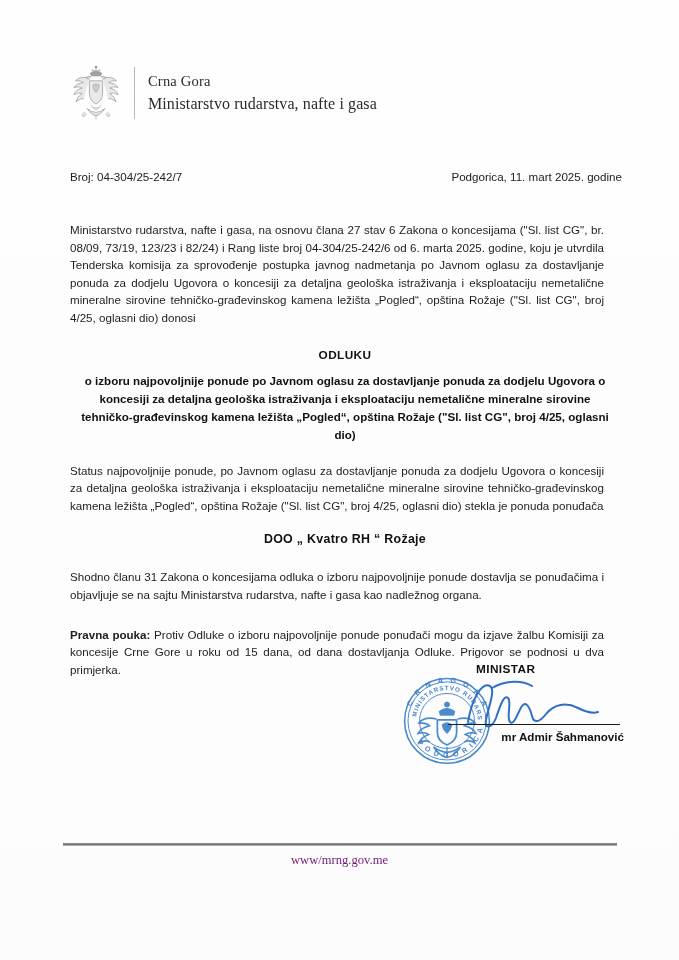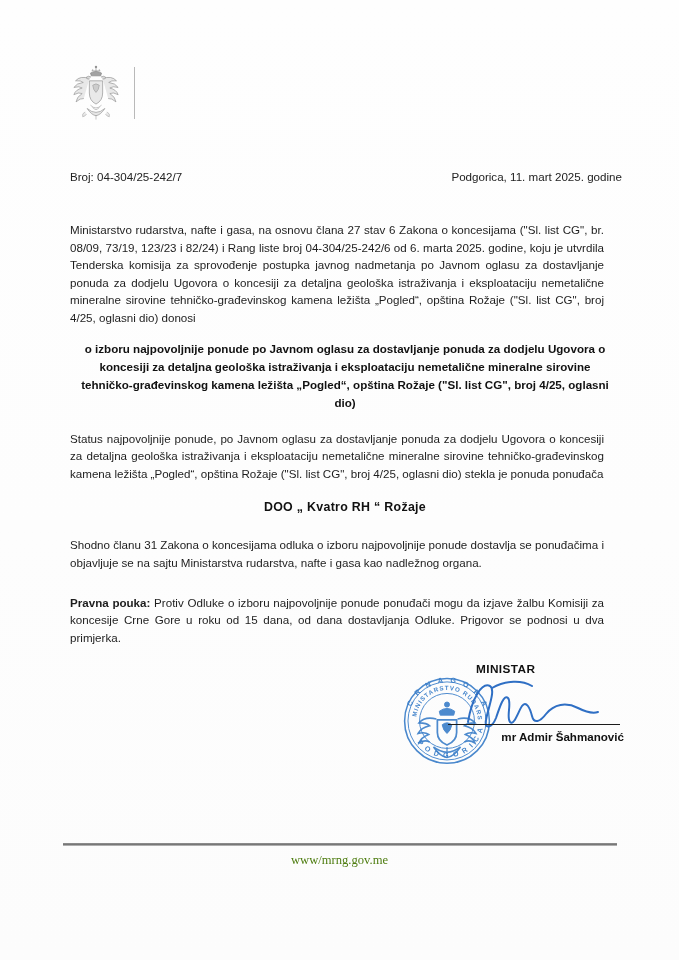--- a/index.html
+++ b/index.html
@@ -188,21 +188,21 @@
     background: linear-gradient(180deg,#9a9a9a 0%, #6f6f6f 45%, #c9c9c9 100%);
   }
   .footer-url {
     position: absolute;
     left: 0;
     top: 853px;
     width: 679px;
     text-align: center;
     font-family: "Liberation Serif", serif;
     font-size: 12.6px;
-    color: #4d7c0f;
+    color: #701a75;
   }
 </style>
 </head>
 <body>
 
 <div class="page">
   <div class="sheet"></div>
 
   <div class="letterhead">
 
@@ -229,33 +229,38 @@
 
             <path d="M40 78 q10 10 20 0 M44 82 q6 8 12 0" stroke="#666" stroke-width=".9"></path>
             <path d="M34 84 q16 14 32 0 q-8 12 -16 13 q-8 -1 -16 -13 z" fill="#ededed" stroke="#666"></path>
             <path d="M30 90 q-6 4 -4 9 q5 -1 7 -5" fill="#f0f0f0" stroke="#6a6a6a" stroke-width=".8"></path>
             <path d="M70 90 q6 4 4 9 q-5 -1 -7 -5" fill="#f0f0f0" stroke="#6a6a6a" stroke-width=".8"></path>
             <path d="M50 96 v8" stroke="#6a6a6a" stroke-width=".9"></path>
           </g>
         </svg>
       </span>
       <span class="brand-divider"></span>
+      <span class="brand-text">
+        <div class="brand-line1">Crna Gora</div>
+        <div class="brand-line2">Ministarstvo rudarstva, nafte i gasa</div>
+      </span>
     </div>
 
   </div>
 
   <div class="meta">
     <span>Broj: 04-304/25-242/7</span>
     <span>Podgorica, 11. mart 2025. godine</span>
   </div>
 
   <div class="body-block">
 
     <p class="just">Ministarstvo rudarstva, nafte i gasa, na osnovu člana 27 stav 6 Zakona o koncesijama ("Sl. list CG", br. 08/09, 73/19, 123/23 i 82/24) i Rang liste broj 04-304/25-242/6 od 6. marta 2025. godine, koju je utvrdila Tenderska komisija za sprovođenje postupka javnog nadmetanja po Javnom oglasu za dostavljanje ponuda za dodjelu Ugovora o koncesiji za detaljna geološka istraživanja i eksploataciju nemetalične mineralne sirovine tehničko-građevinskog kamena ležišta „Pogled“, opština Rožaje ("Sl. list CG", broj 4/25, oglasni dio) donosi</p>
 
+    <div class="odluku-head">ODLUKU</div>
     <div class="odluku-sub">o izboru najpovoljnije ponude po Javnom oglasu za dostavljanje ponuda za dodjelu Ugovora o koncesiji za detaljna geološka istraživanja i eksploataciju nemetalične mineralne sirovine tehničko-građevinskog kamena ležišta  „Pogled“, opština Rožaje ("Sl. list CG", broj 4/25, oglasni dio)</div>
 
     <p class="just">Status najpovoljnije ponude, po Javnom oglasu za dostavljanje ponuda za dodjelu Ugovora o koncesiji za detaljna geološka istraživanja i eksploataciju nemetalične mineralne sirovine tehničko-građevinskog kamena ležišta „Pogled“, opština Rožaje ("Sl. list CG", broj 4/25, oglasni dio) stekla je ponuda ponuđača</p>
 
     <div class="bidder">DOO „ Kvatro RH “ Rožaje</div>
 
     <p class="just">Shodno članu 31 Zakona o koncesijama odluka o izboru najpovoljnije ponude dostavlja se ponuđačima i objavljuje se na sajtu Ministarstva rudarstva, nafte i gasa kao nadležnog organa.</p>
 
     <div class="spacer-sm"></div>
 

